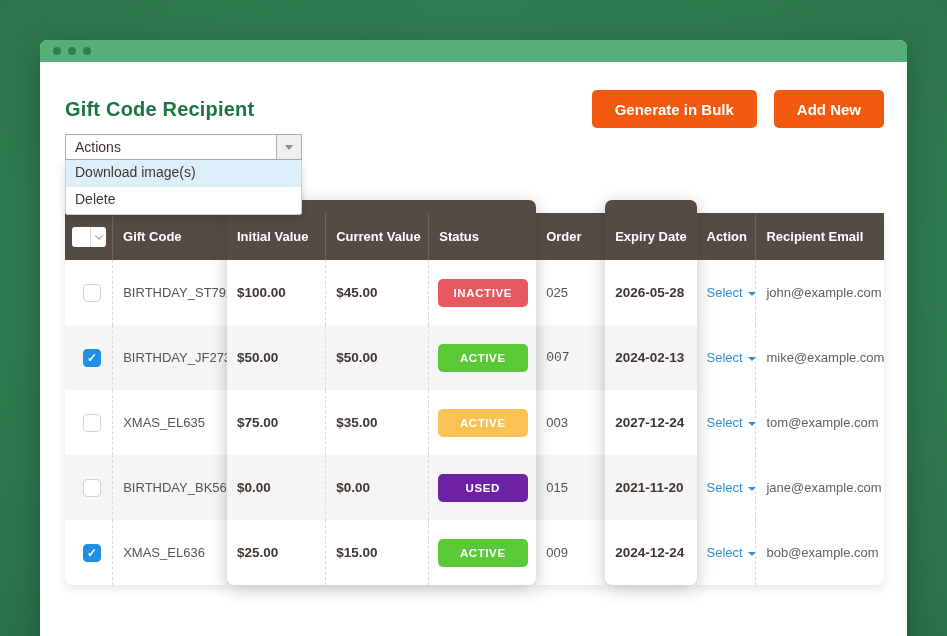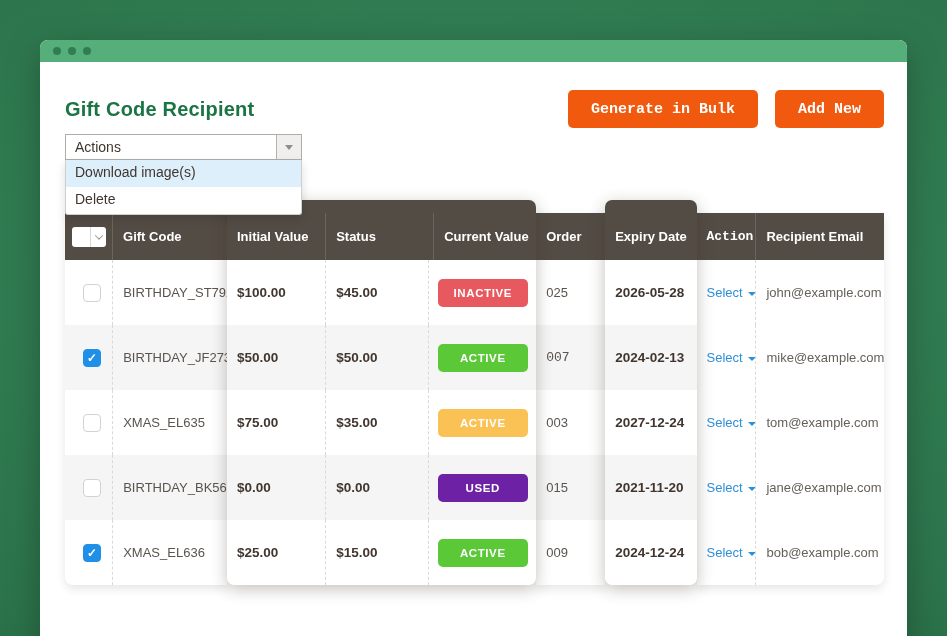--- a/index.html
+++ b/index.html
@@ -21,21 +21,21 @@
   }
   .dot { width:8px; height:8px; border-radius:50%; background:#2e7e52; }
   .card-body { padding:28px 23px 0 25px; }
 
   .top-row { display:flex; justify-content:space-between; align-items:center; height:38px; }
   .page-title { font-size:20px; font-weight:bold; color:#1b7444; letter-spacing:0.2px; }
   .btn-group { display:flex; gap:17px; }
   .btn {
     background:#f1590e; color:#fff; font-weight:bold; font-size:15px;
     border:none; border-radius:5px; height:38px; padding:0 23px; cursor:pointer;
-    font-family:Liberation Mono, monospace;
+    font-family:Liberation Sans, sans-serif;
   }
 
   .actions-wrap { position:relative; margin-top:6px; width:237px; z-index:30; }
   .select {
     display:flex; align-items:stretch; height:26px; background:#fff;
     border:1px solid #adadab; cursor:pointer;
   }
   .select-value { flex:1; font-size:14px; color:#41362f; padding:4px 0 0 9px; }
   .select-caret-box {
     width:25px; background:#f0efee; border-left:1px solid #b5b2af;
@@ -170,22 +170,22 @@
           <div class="grow">
             <div class="cell " style="width: 48px;">
               <div class="cbx checked">✓</div>
             </div>
             <div class="cell  dashed" style="width: 117px;">XMAS_EL636</div>
           </div>
         </div>
         <div class="section raised">
           <div class="ghead">
             <div class="hcell" style="width: 100px;">Initial Value</div>
+            <div class="hcell hdiv" style="width: 105px;">Current Value</div>
             <div class="hcell hdiv" style="width: 110px;">Status</div>
-            <div class="hcell hdiv" style="width: 105px;">Current Value</div>
           </div>
           <div class="grow">
             <div class="cell money" style="width: 100px;">$100.00</div>
             <div class="cell money dashed" style="width: 105px;">$45.00</div>
             <div class="cell center dashed" style="width: 110px;">
               <div class="badge" style="background: rgb(232, 89, 95);">INACTIVE</div>
             </div>
           </div>
           <div class="grow stripe">
             <div class="cell money" style="width: 100px;">$50.00</div>
@@ -251,21 +251,21 @@
           </div>
           <div class="grow stripe">
             <div class="cell date" style="width: 93px;">2021-11-20</div>
           </div>
           <div class="grow">
             <div class="cell date" style="width: 93px;">2024-12-24</div>
           </div>
         </div>
         <div class="section flat last">
           <div class="ghead">
-            <div class="hcell" style="width: 60px; font-family: Liberation Mono, monospace;">Action</div>
+            <div class="hcell" style="width: 60px;">Action</div>
             <div class="hcell hdiv" style="width: 131px;">Recipient Email</div>
           </div>
           <div class="grow">
             <div class="cell " style="width: 60px;">
               <span class="sel-link">
                 <span>Select</span>
                 <span class="sel-caret"></span>
               </span>
             </div>
             <div class="cell email dashed" style="width: 131px;">john@example.com</div>

